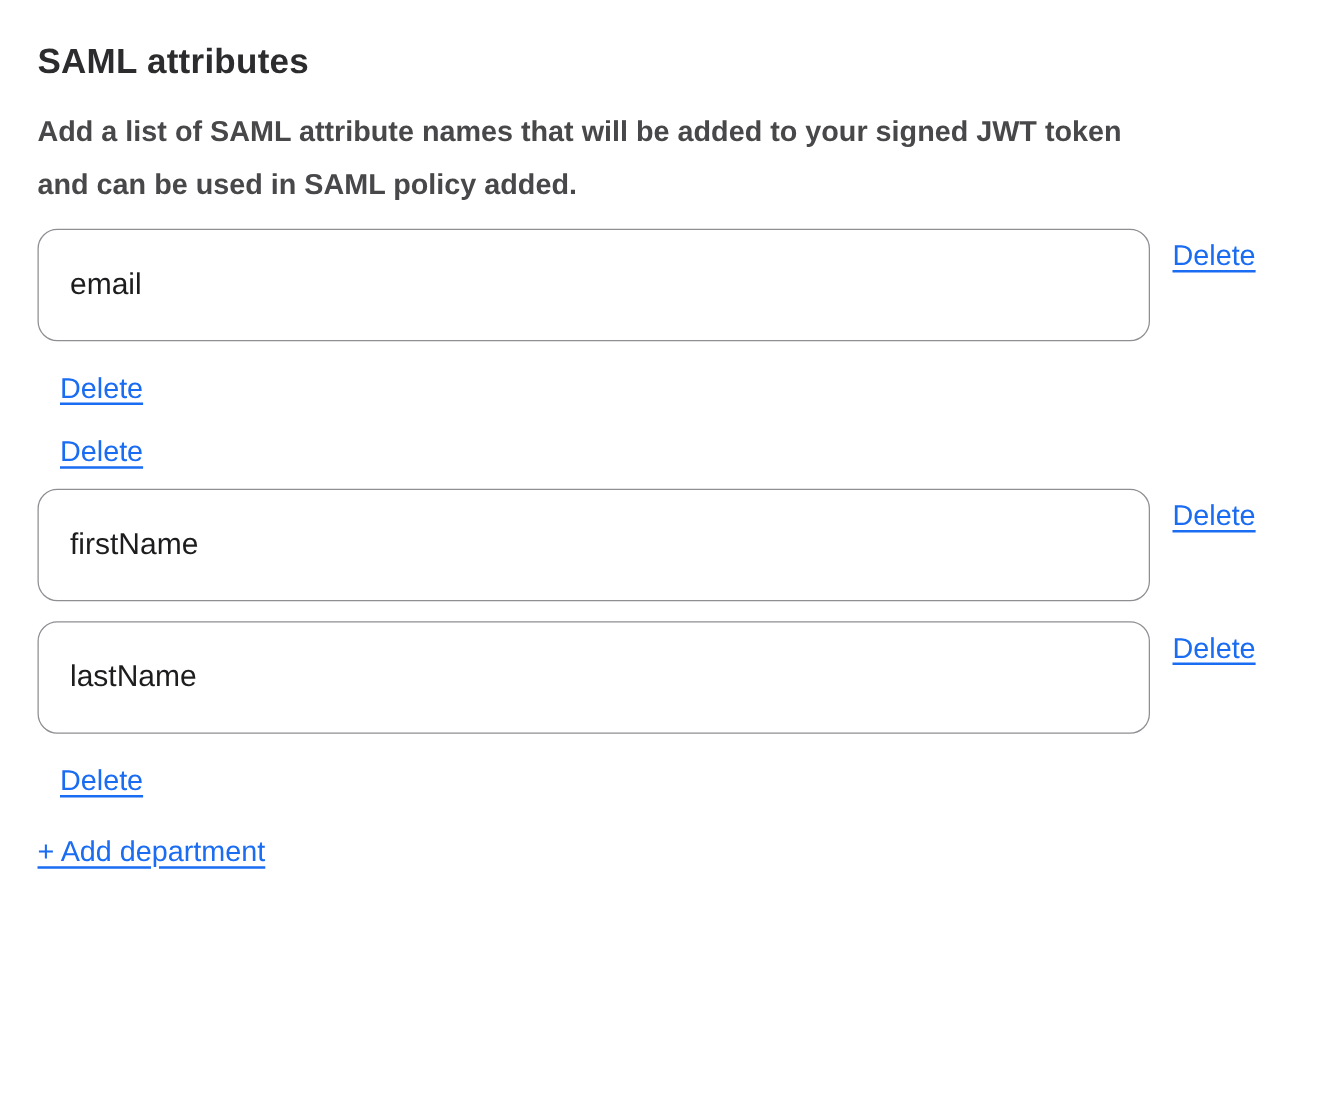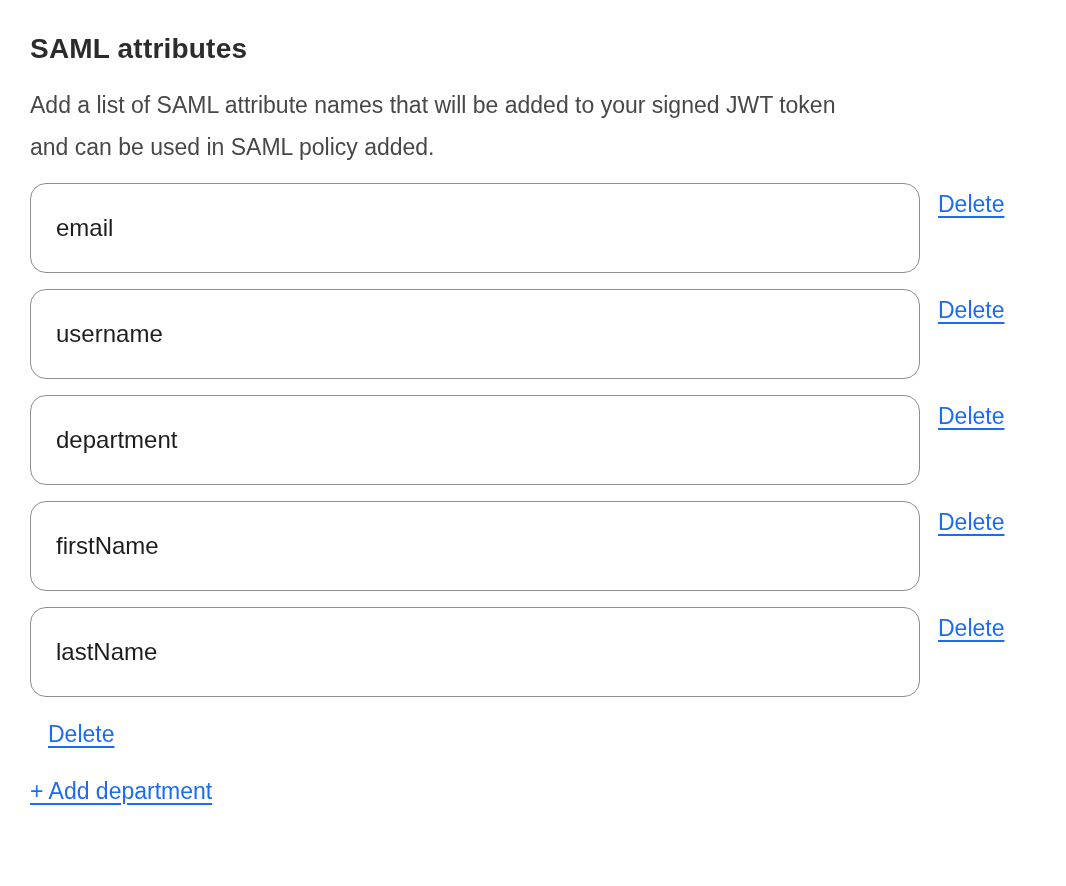--- a/index.html
+++ b/index.html
@@ -22,21 +22,21 @@
     line-height: 34px;
     font-weight: 700;
     color: #2c2c2e;
     letter-spacing: 0.2px;
   }
   .section-description {
     margin: 18px 0 0 0;
     font-size: 23px;
     line-height: 42px;
     color: #48484a;
-    font-weight: 400;
+    font-weight: 700;
   }
   .section-description span { display: block; }
   .rows {
     margin-top: 15px;
   }
   .attribute-row {
     display: flex;
     align-items: flex-start;
     margin-bottom: 16px;
   }
@@ -86,26 +86,24 @@
   </p>
 
   <div class="rows">
 
     <div class="attribute-row">
       <input type="text" class="attribute-input" value="email" style="">
       <a class="link delete-link">Delete</a>
     </div>
 
     <div class="attribute-row">
-      <input type="text" class="attribute-input" value="username" style="">
       <a class="link delete-link">Delete</a>
     </div>
 
     <div class="attribute-row">
-      <input type="text" class="attribute-input" value="department" style="">
       <a class="link delete-link">Delete</a>
     </div>
 
     <div class="attribute-row">
       <input type="text" class="attribute-input" value="firstName" style="">
       <a class="link delete-link">Delete</a>
     </div>
 
     <div class="attribute-row">
       <input type="text" class="attribute-input" value="lastName" style="">

